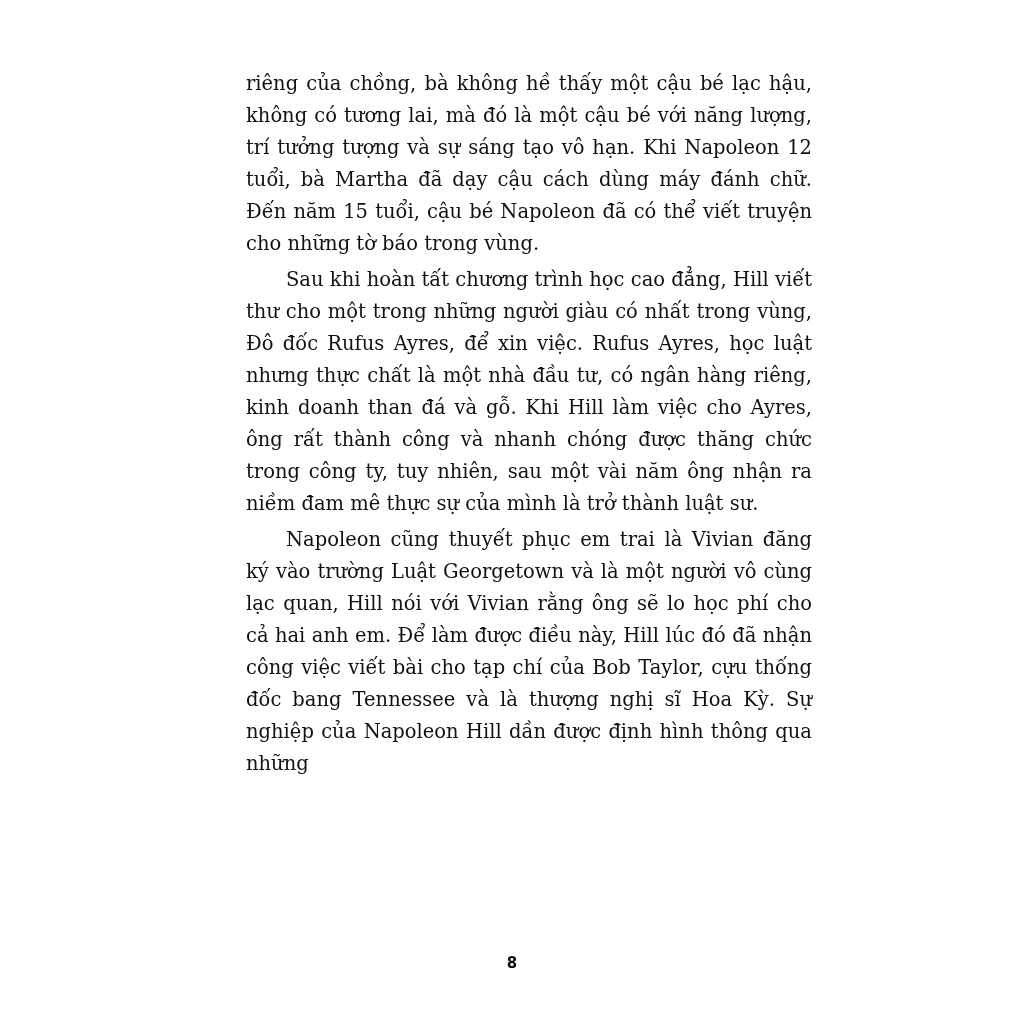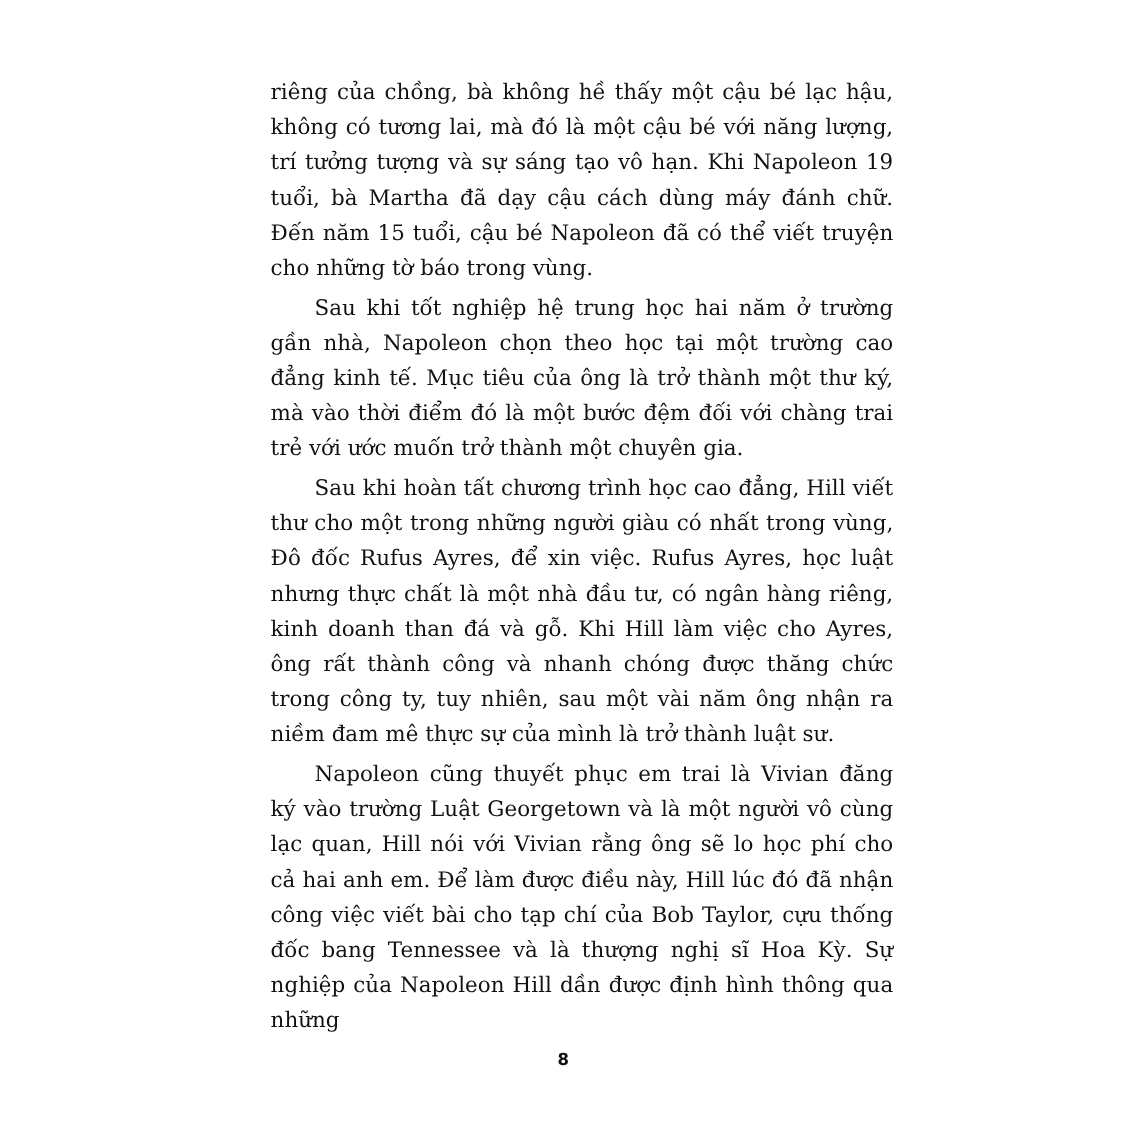--- a/index.html
+++ b/index.html
@@ -40,19 +40,18 @@
       font-family: "DejaVu Sans", "Liberation Sans", sans-serif;
       font-weight: bold;
       font-size: 15px;
       color: #111111;
     }
   </style>
 </head>
 <body>
 
 <div class="page">
-  <p class="para">riêng của chồng, bà không hề thấy một cậu bé lạc hậu, không có tương lai, mà đó là một cậu bé với năng lượng, trí tưởng tượng và sự sáng tạo vô hạn. Khi Napoleon 19 tuổi, bà Martha đã dạy cậu cách dùng máy đánh chữ. Đến năm 15 tuổi, cậu bé Napoleon đã có thể viết truyện cho những tờ báo trong vùng.</p>
-  <p class="para indent">Sau khi tốt nghiệp hệ trung học hai năm ở trường gần nhà, Napoleon chọn theo học tại một trường cao đẳng kinh tế. Mục tiêu của ông là trở thành một thư ký, mà vào thời điểm đó là một bước đệm đối với chàng trai trẻ với ước muốn trở thành một chuyên gia.</p>
+  <p class="para">riêng của chồng, bà không hề thấy một cậu bé lạc hậu, không có tương lai, mà đó là một cậu bé với năng lượng, trí tưởng tượng và sự sáng tạo vô hạn. Khi Napoleon 12 tuổi, bà Martha đã dạy cậu cách dùng máy đánh chữ. Đến năm 15 tuổi, cậu bé Napoleon đã có thể viết truyện cho những tờ báo trong vùng.</p>
   <p class="para indent">Sau khi hoàn tất chương trình học cao đẳng, Hill viết thư cho một trong những người giàu có nhất trong vùng, Đô đốc Rufus Ayres, để xin việc. Rufus Ayres, học luật nhưng thực chất là một nhà đầu tư, có ngân hàng riêng, kinh doanh than đá và gỗ. Khi Hill làm việc cho Ayres, ông rất thành công và nhanh chóng được thăng chức trong công ty, tuy nhiên, sau một vài năm ông nhận ra niềm đam mê thực sự của mình là trở thành luật sư.</p>
   <p class="para indent">Napoleon cũng thuyết phục em trai là Vivian đăng ký vào trường Luật Georgetown và là một người vô cùng lạc quan, Hill nói với Vivian rằng ông sẽ lo học phí cho cả hai anh em. Để làm được điều này, Hill lúc đó đã nhận công việc viết bài cho tạp chí của Bob Taylor, cựu thống đốc bang Tennessee và là thượng nghị sĩ Hoa Kỳ. Sự nghiệp của Napoleon Hill dần được định hình thông qua những</p>
 </div>
 
 <div class="page-number">8</div>
 
 </body></html>

